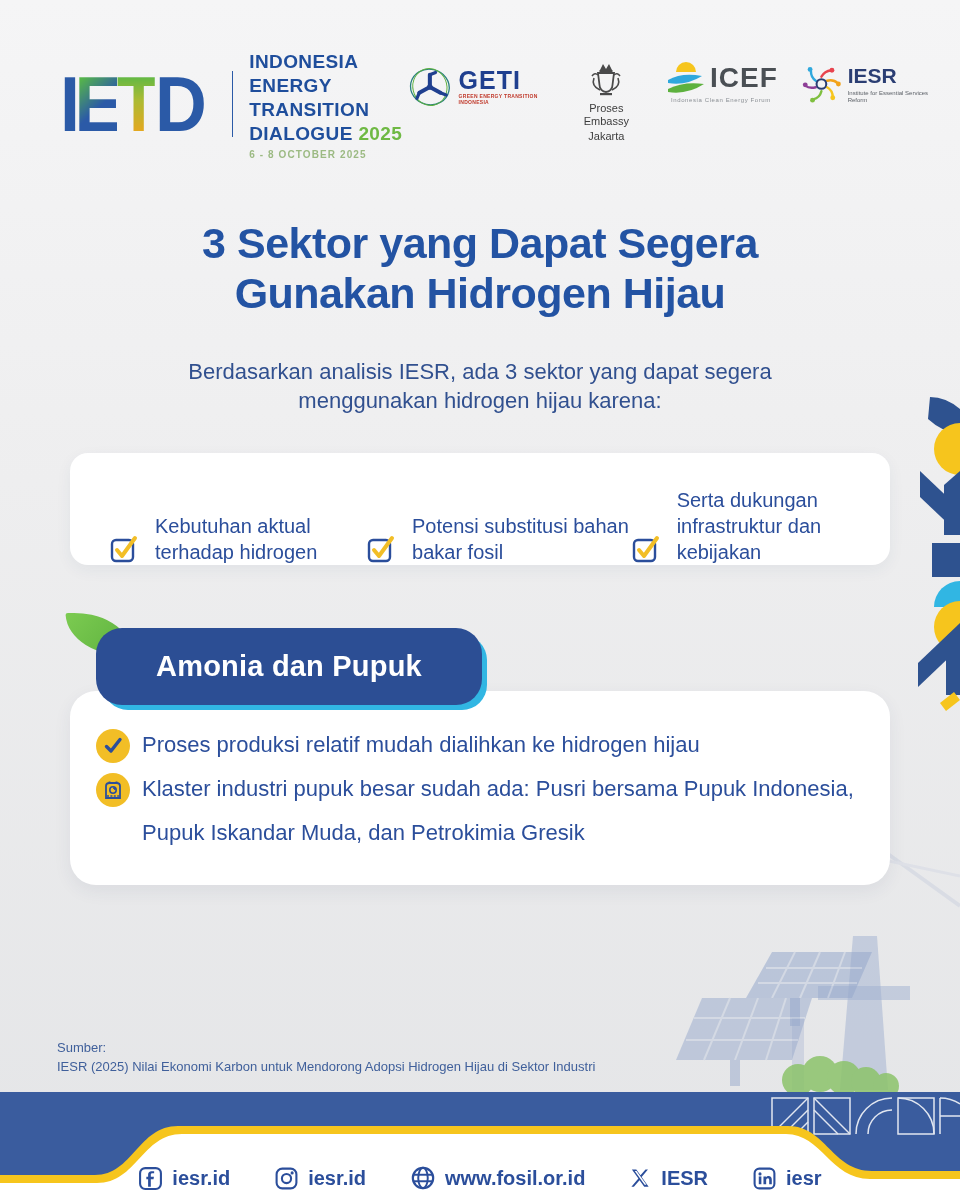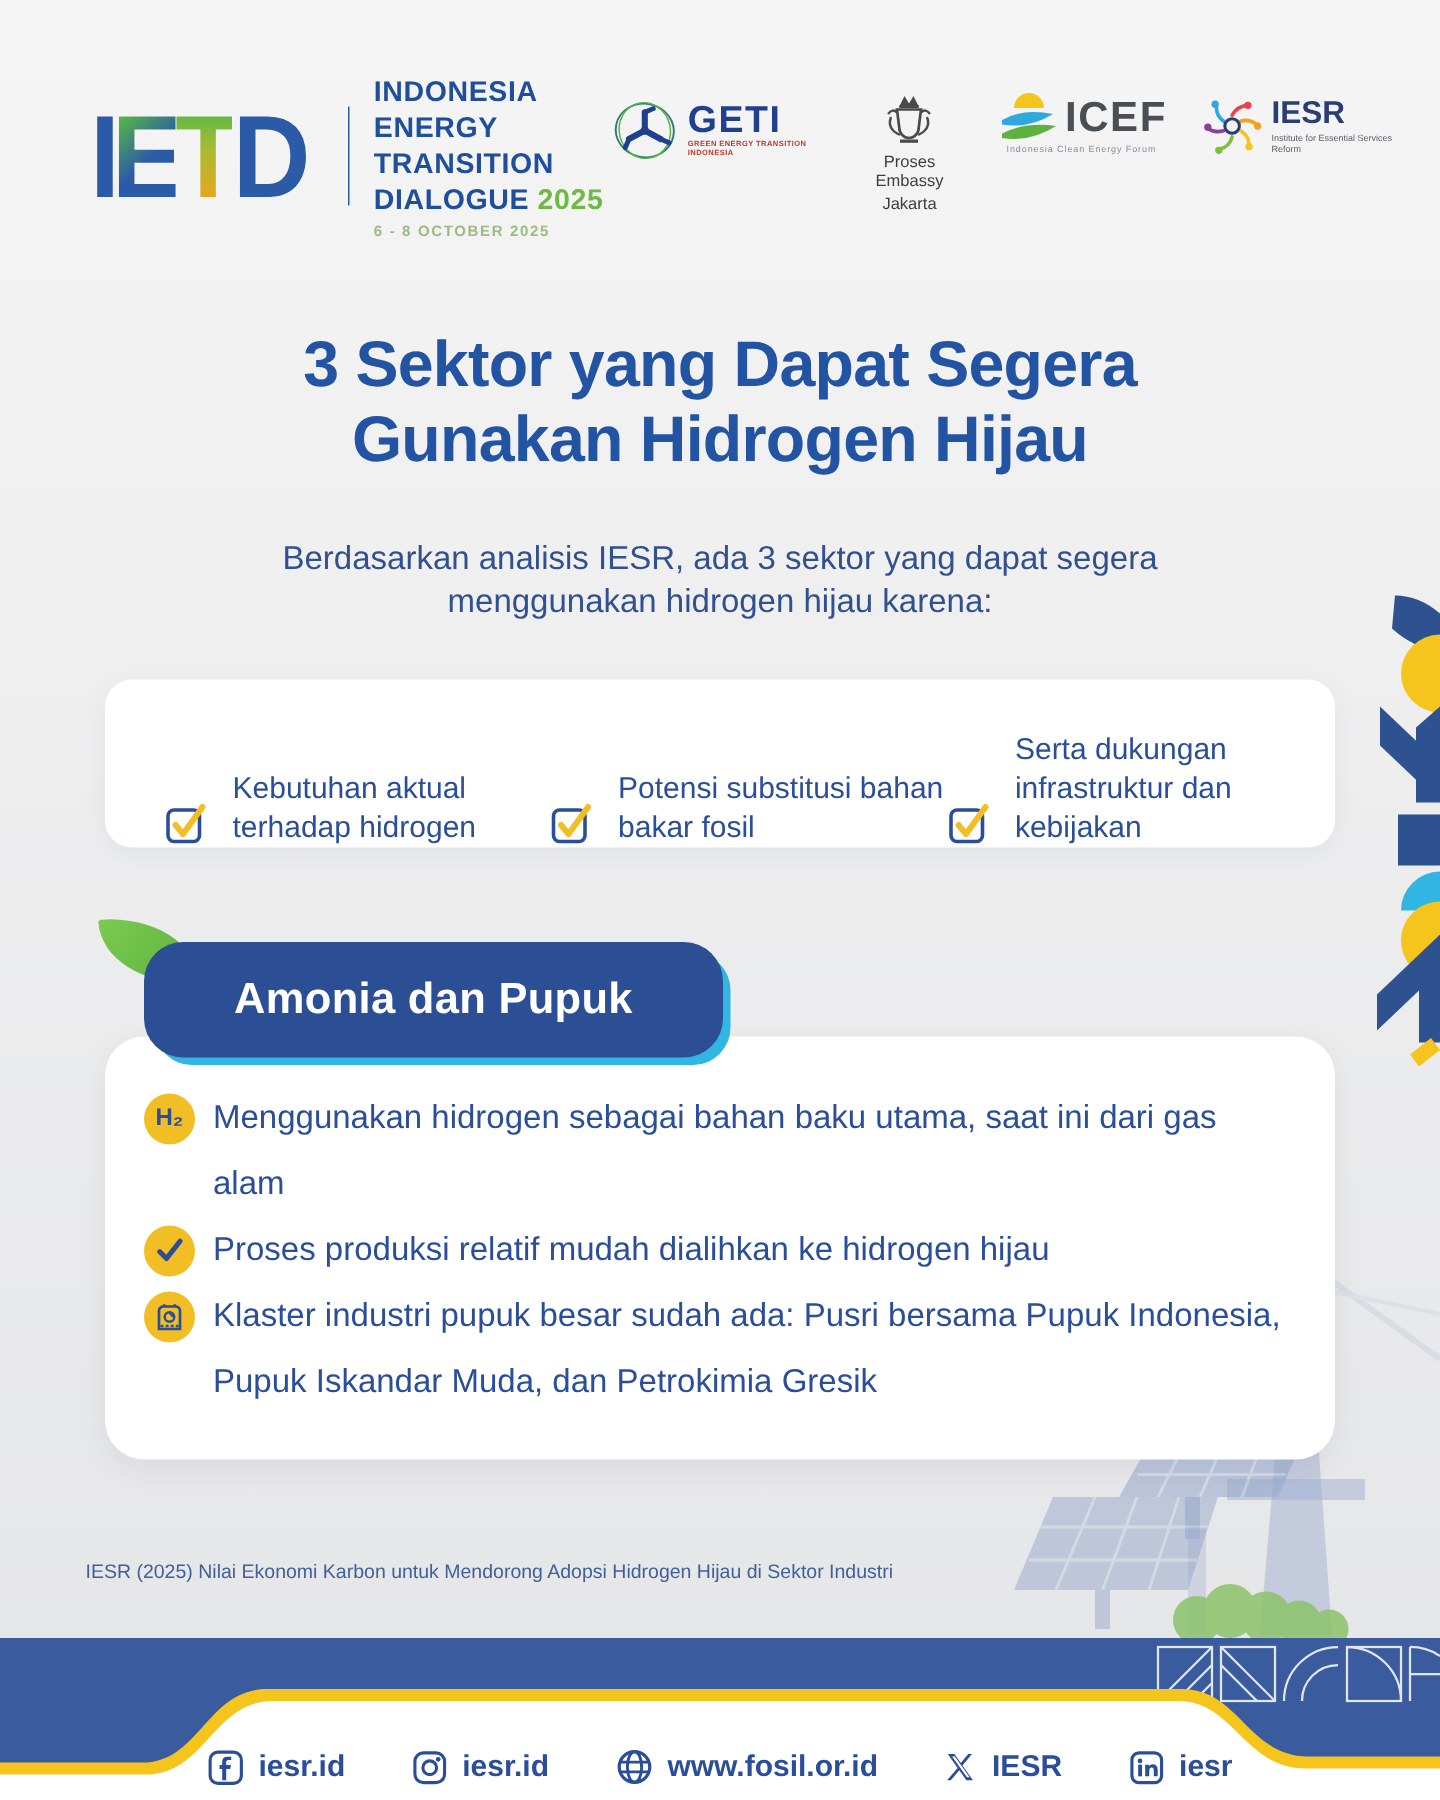--- a/index.html
+++ b/index.html
@@ -262,26 +262,20 @@
       <div class="crit-label">Serta dukungan infrastruktur dan kebijakan</div>
     </div>
   </div>
 
   <div class="sector">
     <div class="leaf"></div>
     <div class="sector-badge">Amonia dan Pupuk</div>
     <div class="sector-card">
       <div class="bullet">
         <span class="bullet-icon">
-            <span class="h2-glyph">H₂</span>
-          </span>
-        <div class="bullet-text">Menggunakan hidrogen sebagai bahan baku utama, saat ini dari gas alam</div>
-      </div>
-      <div class="bullet">
-        <span class="bullet-icon">
           <svg width="20" height="20" viewBox="0 0 20 20">
               <path d="M3.5,10.5 L8,15 L17,3.5" fill="none" stroke="#2b4e9b" stroke-width="3.4" stroke-linecap="round" stroke-linejoin="round"></path>
             </svg>
         </span>
         <div class="bullet-text">Proses produksi relatif mudah dialihkan ke hidrogen hijau</div>
       </div>
       <div class="bullet">
         <span class="bullet-icon">
           <svg width="20" height="20" viewBox="0 0 20 20">
             <path d="M3,18 V6 q0,-3 3.5,-3 h7 q3.5,0 3.5,3 v12 Z" fill="none" stroke="#2b4e9b" stroke-width="1.8"></path>
@@ -290,20 +284,21 @@
             <path d="M10,8 a2,2 0 0 1 2,2" fill="none" stroke="#2b4e9b" stroke-width="1.4"></path>
             <path d="M4,16 h12" stroke="#2b4e9b" stroke-width="1.6" stroke-dasharray="2 1.4"></path>
           </svg>
         </span>
         <div class="bullet-text">Klaster industri pupuk besar sudah ada: Pusri bersama Pupuk Indonesia, Pupuk Iskandar Muda, dan Petrokimia Gresik</div>
       </div>
     </div>
   </div>
 
   <div class="source">
+    <div>Sumber:</div>
     <div>IESR (2025)  Nilai Ekonomi Karbon untuk Mendorong Adopsi Hidrogen Hijau di Sektor Industri</div>
   </div>
 
   <div class="footer">
     <div class="footer-band"></div>
     <svg class="footer-pattern" width="190" height="44" viewBox="0 0 190 44">
       <g fill="none" stroke="#ffffff" stroke-width="1.5" opacity="0.85">
         <rect x="2" y="4" width="36" height="36"></rect>
         <line x1="2" y1="40" x2="38" y2="4"></line>
           <line x1="14" y1="40" x2="38" y2="16"></line>

